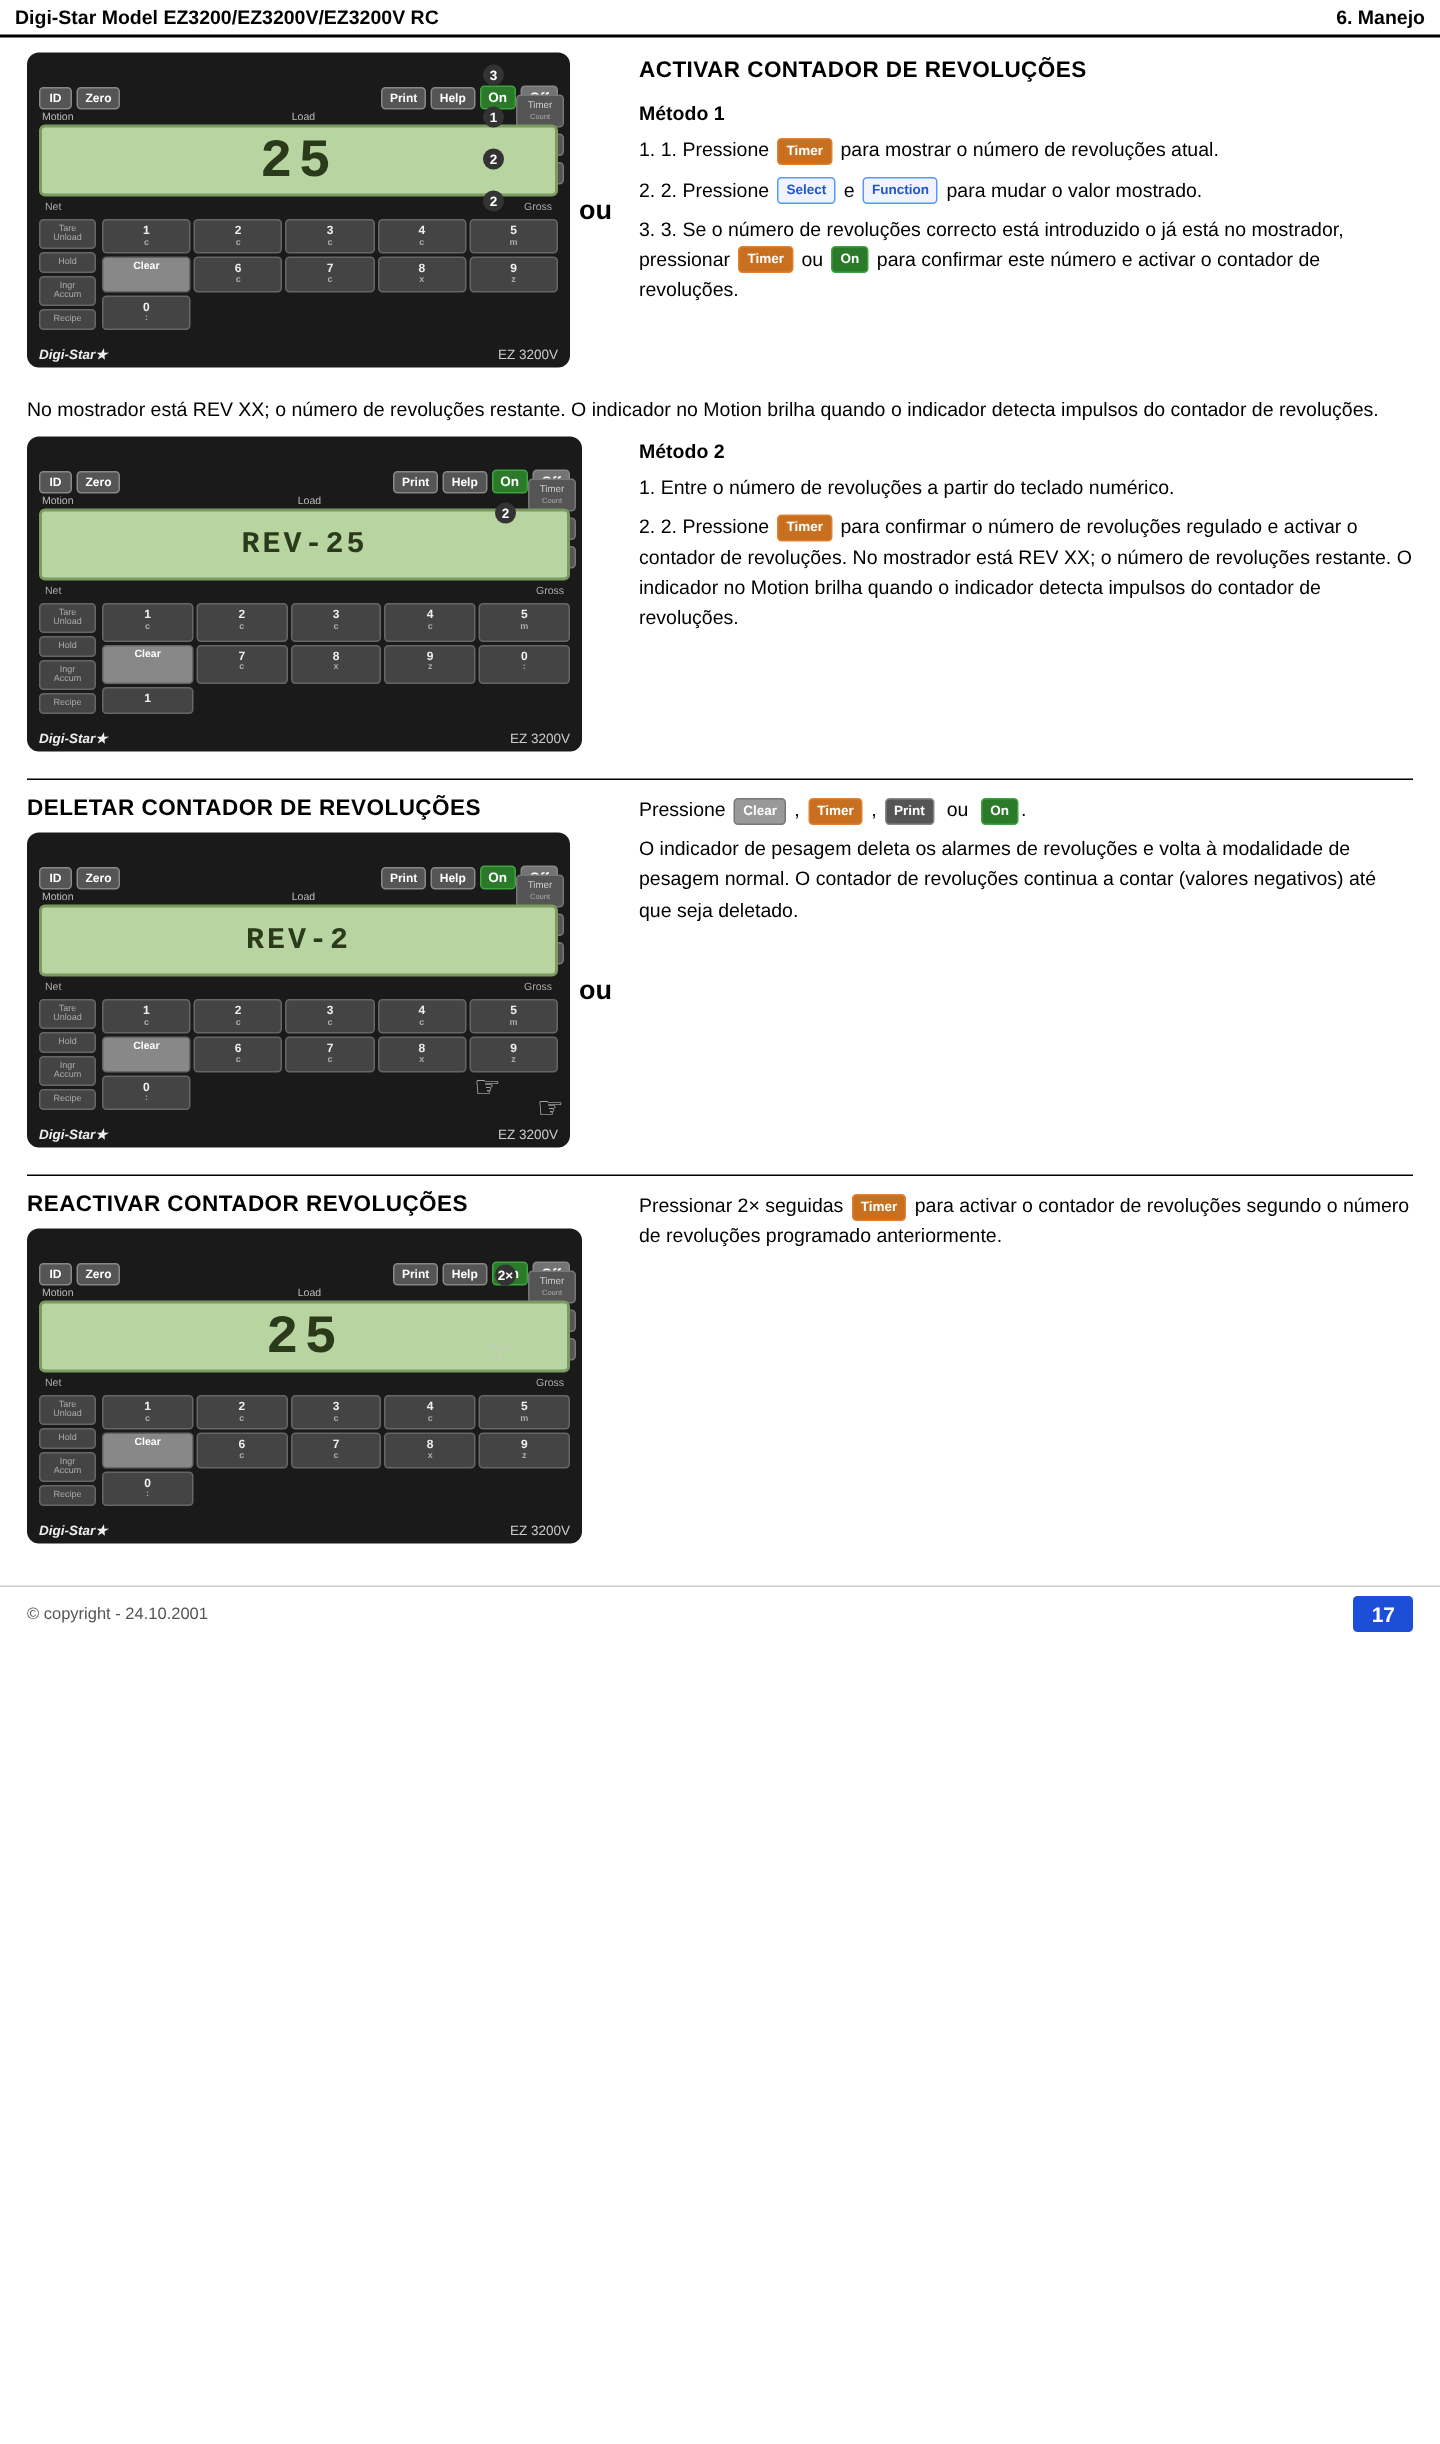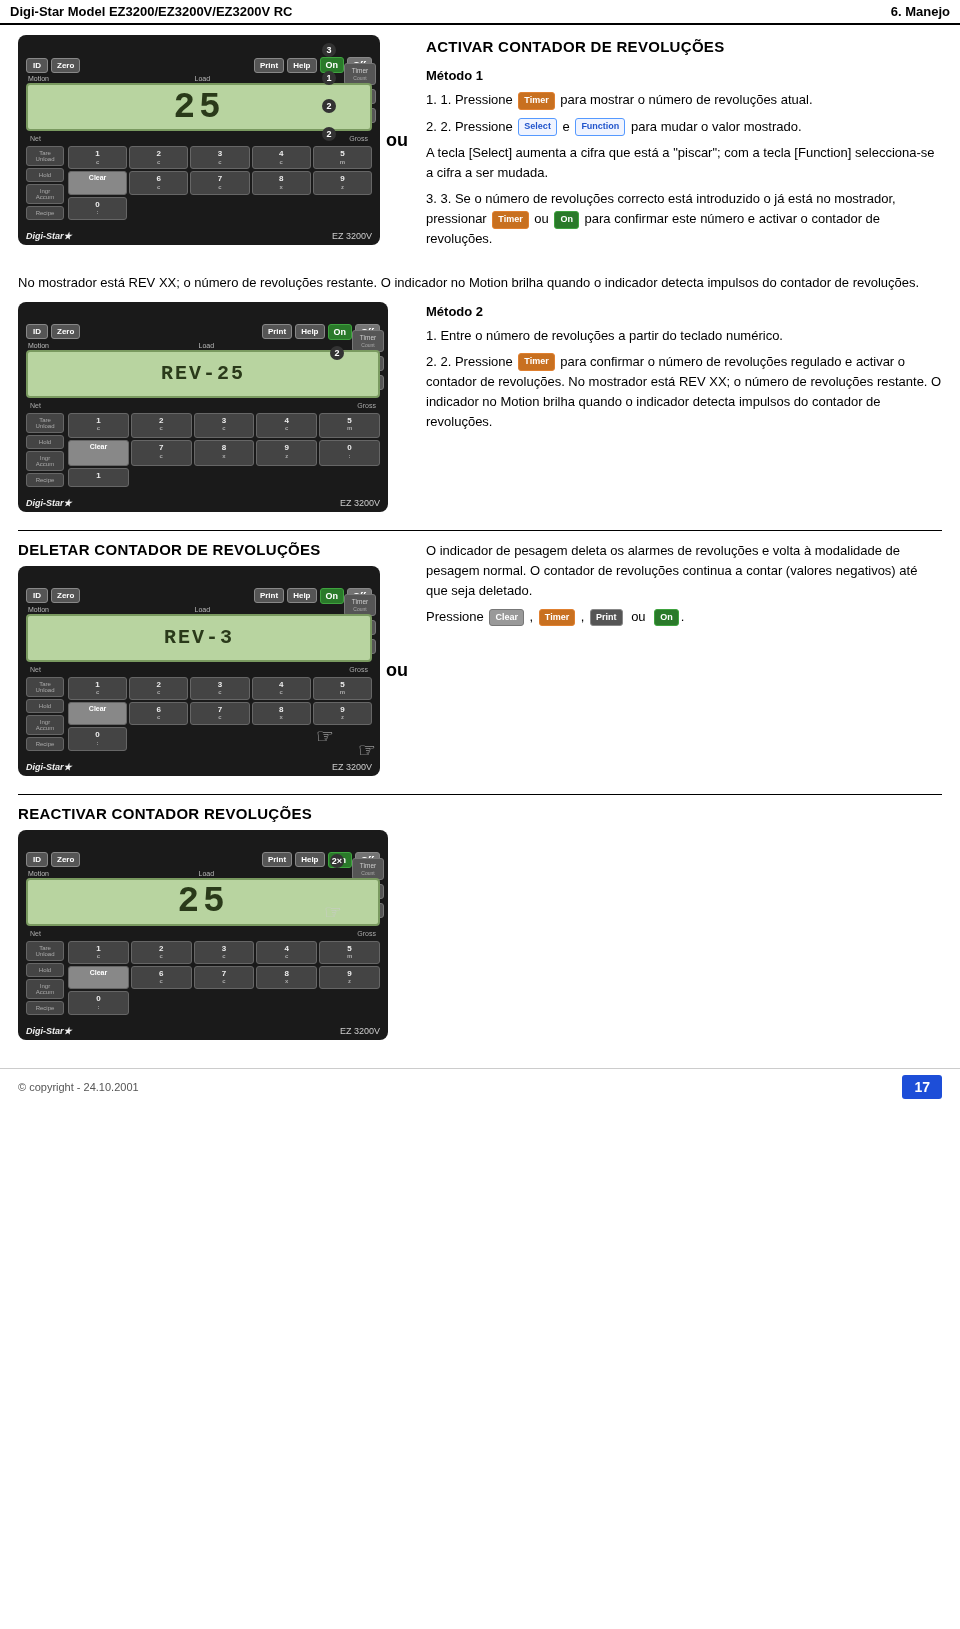--- a/index.html
+++ b/index.html
@@ -447,21 +447,20 @@
         <span class="inline-btn orange">Timer</span>
         <span>para mostrar o número de revoluções atual.</span>
       </p>
       <p>
         2. <span>2. Pressione</span>
         <span class="inline-btn blue-outline">Select</span>
         <span>e</span>
         <span class="inline-btn blue-outline">Function</span>
         <span>para mudar o valor mostrado.</span>
       </p>
-      <p>A tecla [Select] aumenta a cifra que está a "piscar"; com a tecla [Function] selecciona-se a cifra a ser mudada.</p>
       <p>
         3. <span>3. Se o número de revoluções correcto está introduzido o já está no mostrador, pressionar</span>
         <span class="inline-btn orange">Timer</span>
         <span>ou</span>
         <span class="inline-btn on-green">On</span>
         <span>para confirmar este número e activar o contador de revoluções.</span>
       </p>
     </div>
   </div>
 
@@ -588,21 +587,21 @@
             </div>
           </div>
 
           <div class="device-label-row">
             <span>Motion</span>
             <span>Load</span>
             <span>Print</span>
           </div>
 
           <div class="device-display rev">
-            <span>REV-3</span>
+            <span>REV-2</span>
           </div>
 
           <div class="device-indicator-row">
             <span>Net</span>
             <span>Gross</span>
           </div>
 
           <div class="device-keypad-section">
             <div class="device-keypad-left">
               <div class="device-keypad-left-btn">
@@ -641,31 +640,31 @@
           <div class="device-bottom-row">
             <span class="device-logo">Digi-Star★</span>
             <span class="device-model">EZ 3200V</span>
           </div>
         </div>
         <span class="ou-text">ou</span>
       </div>
     </div>
 
     <div class="section-right">
-      <p>O indicador de pesagem deleta os alarmes de revoluções e volta à modalidade de pesagem normal. O contador de revoluções continua a contar (valores negativos) até que seja deletado.</p>
       <p>
         <span>Pressione</span>
         <span class="inline-btn clear-gray">Clear</span>
         ,
         <span class="inline-btn orange">Timer</span>
         ,
         <span class="inline-btn print-btn">Print</span>
         <span style="margin:0 3px;">ou</span>
         <span class="inline-btn on-green">On</span>.
       </p>
+      <p>O indicador de pesagem deleta os alarmes de revoluções e volta à modalidade de pesagem normal. O contador de revoluções continua a contar (valores negativos) até que seja deletado.</p>
     </div>
   </div>
 
   <hr class="divider">
 
   <div class="section-block">
     <div class="section-left">
       <div class="section-heading">REACTIVAR CONTADOR REVOLUÇÕES</div>
       <div class="device-wrapper">
         <div class="device-panel">
@@ -743,20 +742,27 @@
           <div style="position:absolute;right:46px;top:70px;font-size:20px;color:#ccc;">☞</div>
 
           <div class="device-bottom-row">
             <span class="device-logo">Digi-Star★</span>
             <span class="device-model">EZ 3200V</span>
           </div>
         </div>
       </div>
     </div>
 
+    <div class="section-right">
+      <p>
+        <span>Pressionar 2×  seguidas</span>
+        <span class="inline-btn orange">Timer</span>
+        <span>para activar o contador de revoluções segundo o número de revoluções programado anteriormente.</span>
+      </p>
+    </div>
   </div>
 
 </div>
 
 <div class="page-footer">
   <span class="page-footer-copyright">© copyright - 24.10.2001</span>
   <div class="page-number-badge">17</div>
 </div>
 
 </body></html>

